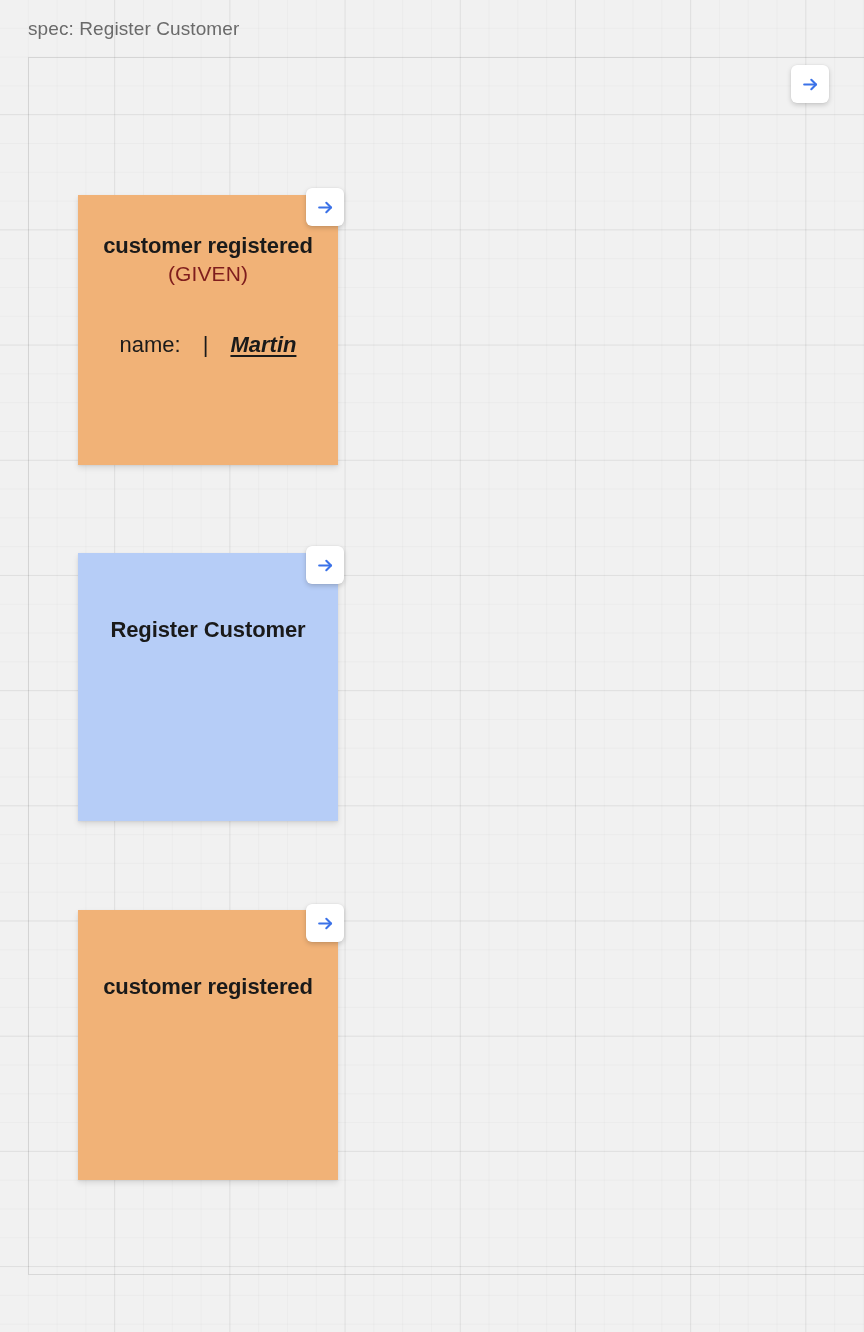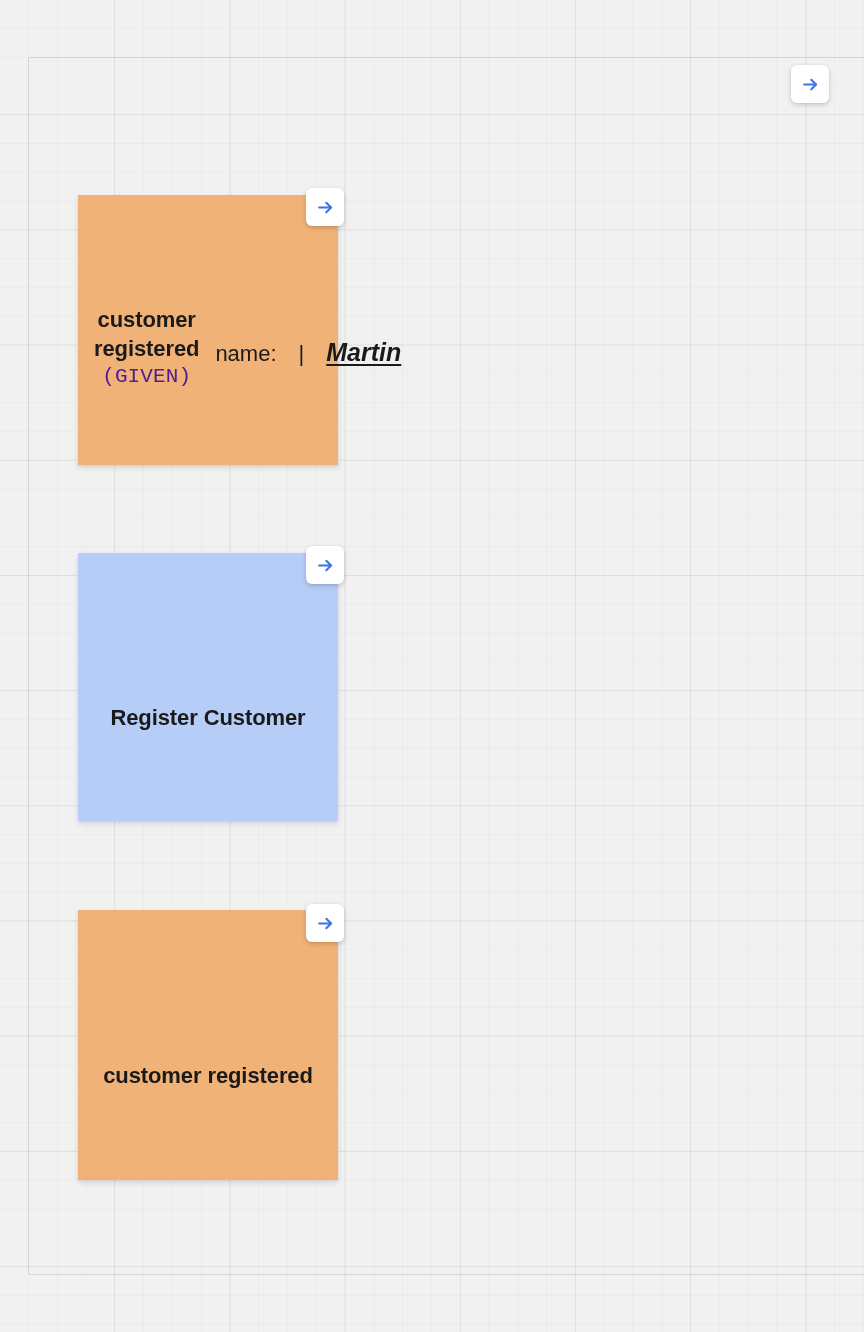--- a/index.html
+++ b/index.html
@@ -68,21 +68,21 @@
     border-right: none;
     pointer-events: none;
   }
 
   
   .card {
     position: absolute;
     width: 260px;
     box-shadow: 0 3px 6px rgba(0,0,0,0.10), 0 1px 2px rgba(0,0,0,0.06);
     display: flex;
-    flex-direction: row;
+    flex-direction: column;
     align-items: center;
     z-index: 10;
   }
   .card.given  { background: #f1b277; left: 78px; top: 195px; height: 270px; }
   .card.when   { background: #b6cdf7; left: 78px; top: 553px; height: 268px; }
   .card.then   { background: #f1b277; left: 78px; top: 910px; height: 270px; }
 
   .card-body {
     width: 100%;
     padding: 0 16px;
@@ -95,24 +95,23 @@
   .card-title {
     font-size: 22px;
     font-weight: 700;
     color: #1a1a1a;
     line-height: 1.33;
     letter-spacing: -0.1px;
   }
   .card-kind {
     font-size: 21px;
     font-weight: 400;
-    color: #4c1d95;
+    color: #7f1d1d;
     line-height: 1.33;
     letter-spacing: 0.1px;
-    font-family: Liberation Mono, monospace;
   }
 
   
   .card-fields {
     width: 100%;
     padding: 0 0;
     margin-top: 44px;
   }
   .field-row {
     display: flex;
@@ -126,21 +125,21 @@
     font-weight: 400;
     color: #1a1a1a;
   }
   .field-caret {
     font-size: 22px;
     font-weight: 400;
     color: #1a1a1a;
     padding: 0 6px 0 22px;
   }
   .field-value {
-    font-size: 25px;
+    font-size: 22px;
     font-weight: 600;
     font-style: italic;
     text-decoration: underline;
     text-underline-offset: 3px;
     color: #1a1a1a;
     margin-left: 16px;
   }
 
   
   .arrow-btn {
@@ -160,20 +159,23 @@
   #arrow-canvas     { left: 791px; top: 65px; }
   #arrow-card-given { left: 306px; top: 188px; }
   #arrow-card-when  { left: 306px; top: 546px; }
   #arrow-card-then  { left: 306px; top: 904px; }
 </style>
 </head>
 <body>
 
 <div id="canvas">
 
+  <div id="spec-header">
+    <span id="spec-title">spec: Register Customer</span>
+  </div>
 
   <div id="content-frame"></div>
 
   <div class="arrow-btn" id="arrow-canvas">
     <span>
       <svg width="19" height="19" viewBox="0 0 24 24" fill="none" stroke="#3b72e8" stroke-width="2.6" stroke-linecap="round" stroke-linejoin="round">
         <line x1="4" y1="12" x2="19" y2="12"></line>
         <polyline points="13,6 19,12 13,18"></polyline>
       </svg>
     </span>

